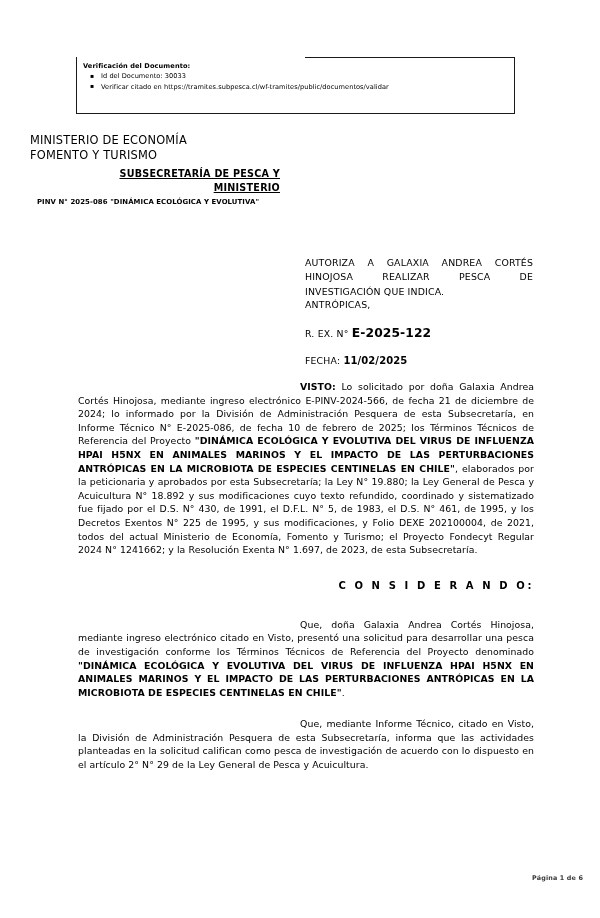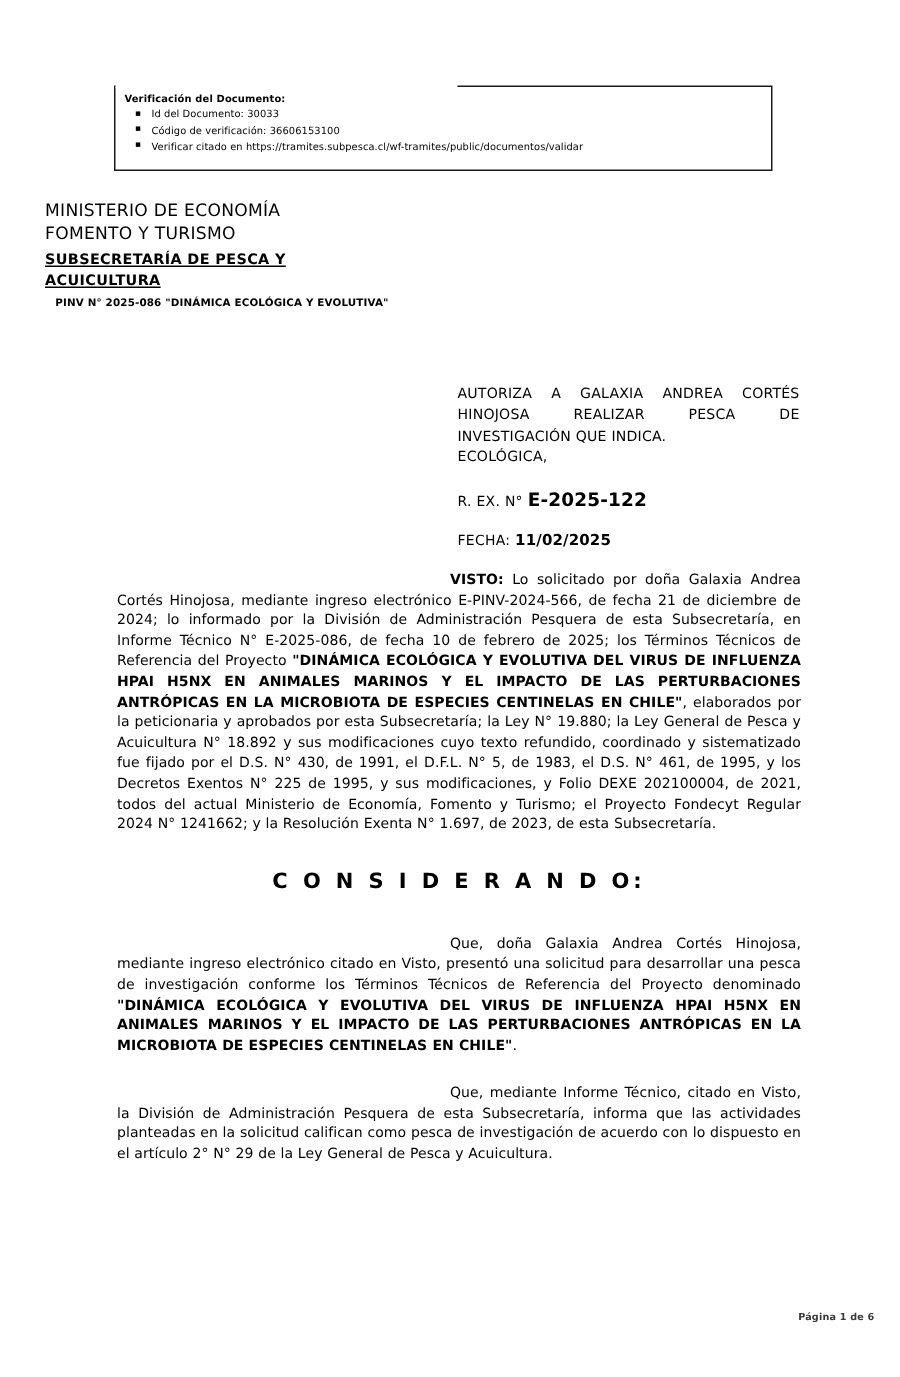--- a/index.html
+++ b/index.html
@@ -81,21 +81,21 @@
     font-size: 11.4px;
     line-height: 1.33;
     letter-spacing: 0.2px;
     white-space: nowrap;
   }
   .subsecretaria {
     position: absolute;
     left: 30px;
     top: 167px;
     width: 250px;
-    text-align: left;
+    text-align: right;
     font-size: 9.6px;
     font-weight: bold;
     line-height: 1.45;
     letter-spacing: 0.25px;
   }
   .subsecretaria span {
     text-decoration: underline;
     text-underline-offset: 1px;
   }
   .pinv {
@@ -177,22 +177,22 @@
   }
   p.body .indent {
     display: inline-block;
     width: 222px;
   }
   p.body b { font-weight: bold; }
 
   .considerando {
     margin: 0;
     padding-top: 23px;
-    text-align: center;
-    font-size: 14px;
+    text-align: right;
+    font-size: 10px;
     font-weight: bold;
     letter-spacing: 2.6px;
   }
   .gap-a { height: 27px; }
   .gap-b { height: 18px; }
 
   
   .footer {
     position: absolute;
     left: 0;
@@ -207,43 +207,42 @@
 </style>
 </head>
 <body>
 
 <div class="page">
 
   <div class="verif-box">
     <div class="verif-title">Verificación del Documento:</div>
     <ul class="verif-list">
       <li>Id del Documento: 30033</li>
-      <li>Código de verificación: 36606153100</li>
       <li>Verificar citado en https://tramites.subpesca.cl/wf-tramites/public/documentos/validar</li>
     </ul>
   </div>
   <div class="verif-box-topmask"></div>
 
   <div class="ministry">
     <div class="ministry-line">MINISTERIO DE ECONOMÍA</div>
     <div class="ministry-line">FOMENTO Y TURISMO</div>
   </div>
 
   <div class="subsecretaria">
     <div><span>SUBSECRETARÍA DE PESCA Y</span></div>
-    <div><span>ACUICULTURA</span></div>
+    <div><span>MINISTERIO</span></div>
   </div>
 
   <div class="pinv">PINV N° 2025-086 "DINÁMICA ECOLÓGICA Y EVOLUTIVA"</div>
 
   <div class="rblock">
     <div class="autoriza">AUTORIZA A GALAXIA ANDREA CORTÉS HINOJOSA REALIZAR PESCA DE INVESTIGACIÓN QUE INDICA.</div>
   </div>
 
-  <div class="valparaiso">ECOLÓGICA,</div>
+  <div class="valparaiso">ANTRÓPICAS,</div>
 
   <div class="rex">
     <span>R. EX. N°</span>
     <span class="big">E-2025-122</span>
   </div>
 
   <div class="fecha">
     <span>FECHA:</span>
     <span class="big">11/02/2025</span>
   </div>

